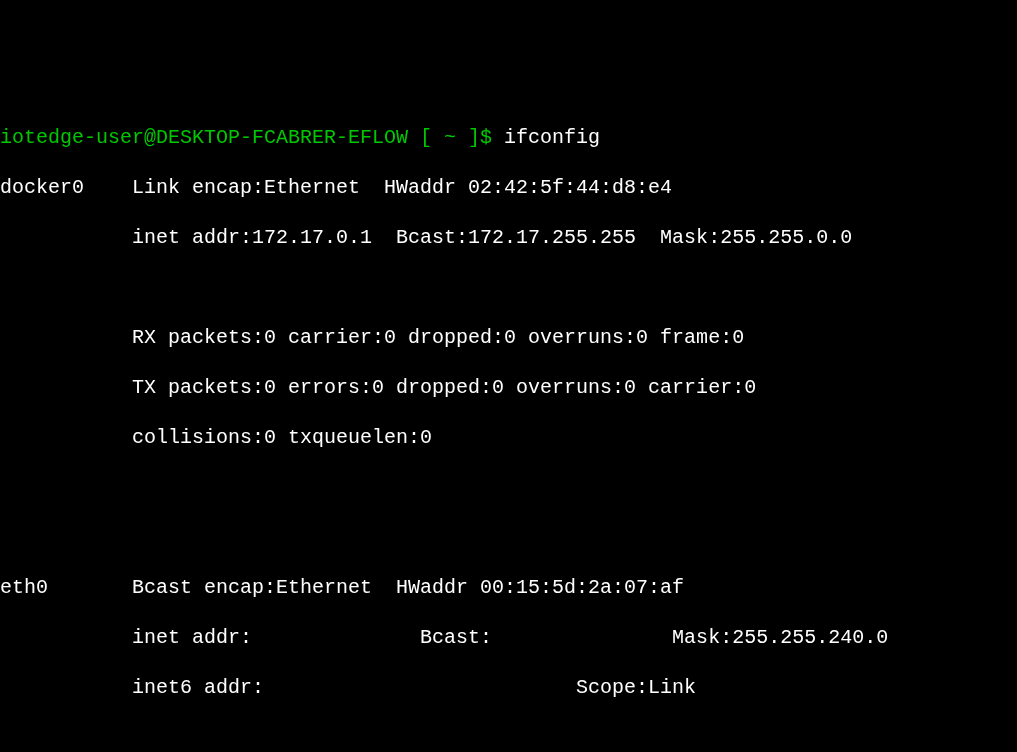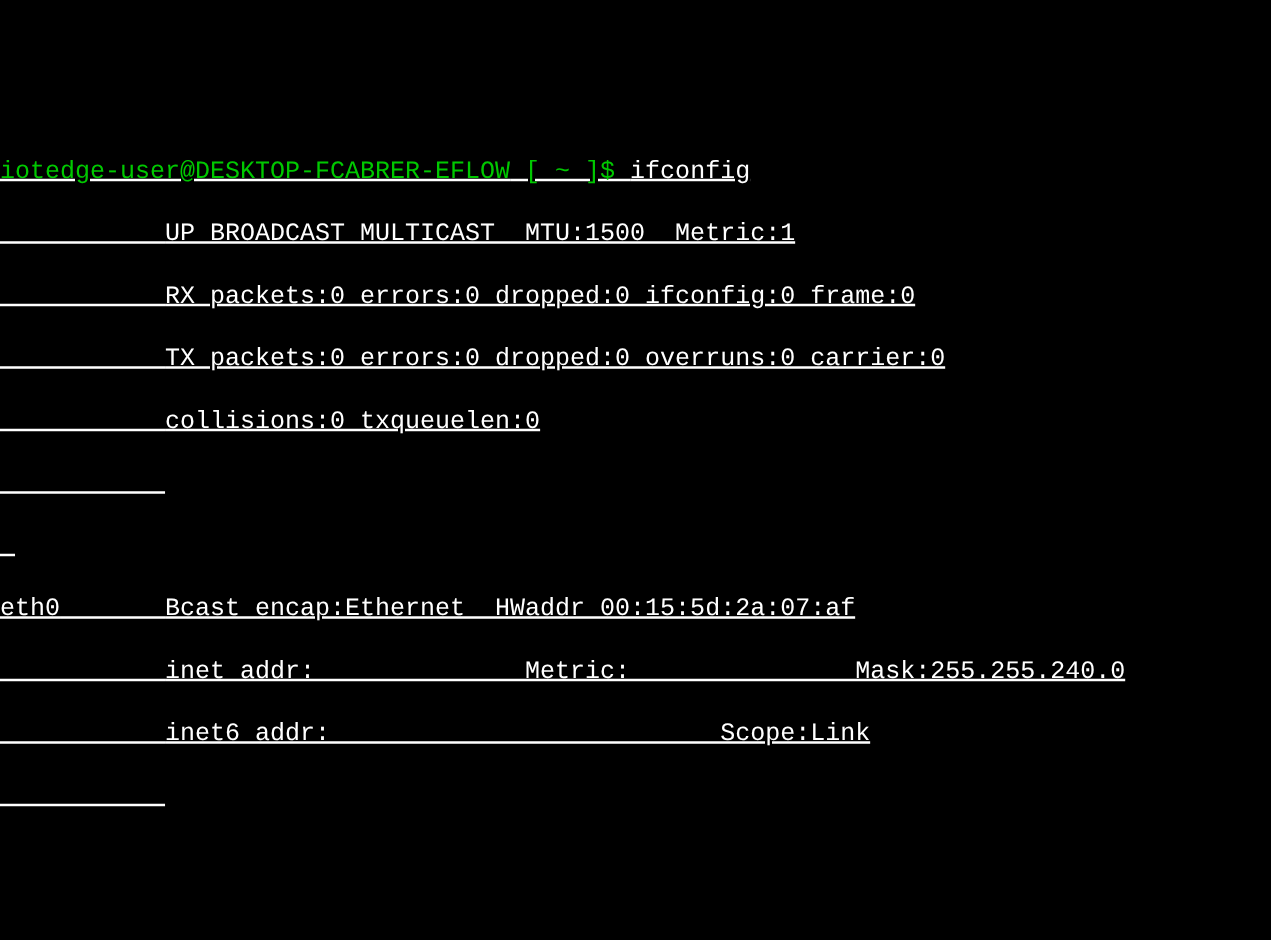--- a/index.html
+++ b/index.html
@@ -13,40 +13,41 @@
     white-space: pre;
     width: 1017px;
     height: 752px;
     overflow: hidden;
   }
   .term {
     padding: 0;
   }
   .ln {
     display: block;
-    text-decoration: underline;
   }
   .prompt-green {
     color: #00c800;
   }
 </style>
 </head>
 <body>
 
 
 <div class="term">
 <span class="ln"><span class="prompt-green">iotedge-user@DESKTOP-FCABRER-EFLOW</span><span class="prompt-green"> [ ~ ]$ </span><span>ifconfig</span></span>
-<span class="ln"><span>           </span><span>UP BROADCAST MULTICAST  MTU:1500  Metric:1</span></span>
-<span class="ln"><span>           </span><span>RX packets:0 errors:0 dropped:0 ifconfig:0 frame:0</span></span>
+<span class="ln"><span>docker0</span><span>    </span><span>Link encap:Ethernet  HWaddr 02:42:5f:44:d8:e4</span></span>
+<span class="ln"><span>           </span><span>inet addr:172.17.0.1  Bcast:172.17.255.255  Mask:255.255.0.0</span></span>
+<span class="ln"><span>           </span></span>
+<span class="ln"><span>           </span><span>RX packets:0 carrier:0 dropped:0 overruns:0 frame:0</span></span>
 <span class="ln"><span>           </span><span>TX packets:0 errors:0 dropped:0 overruns:0 carrier:0</span></span>
 <span class="ln"><span>           </span><span>collisions:0 txqueuelen:0</span></span>
 <span class="ln"><span>           </span></span>
 <span class="ln"> </span>
 <span class="ln"><span>eth0</span><span>       </span><span>Bcast encap:Ethernet  HWaddr 00:15:5d:2a:07:af</span></span>
-<span class="ln"><span>           </span><span>inet addr:              Metric:               Mask:255.255.240.0</span></span>
+<span class="ln"><span>           </span><span>inet addr:              Bcast:               Mask:255.255.240.0</span></span>
 <span class="ln"><span>           </span><span>inet6 addr:                          Scope:Link</span></span>
 <span class="ln"><span>           </span></span>
 
 
 
 
 
 
 
 

